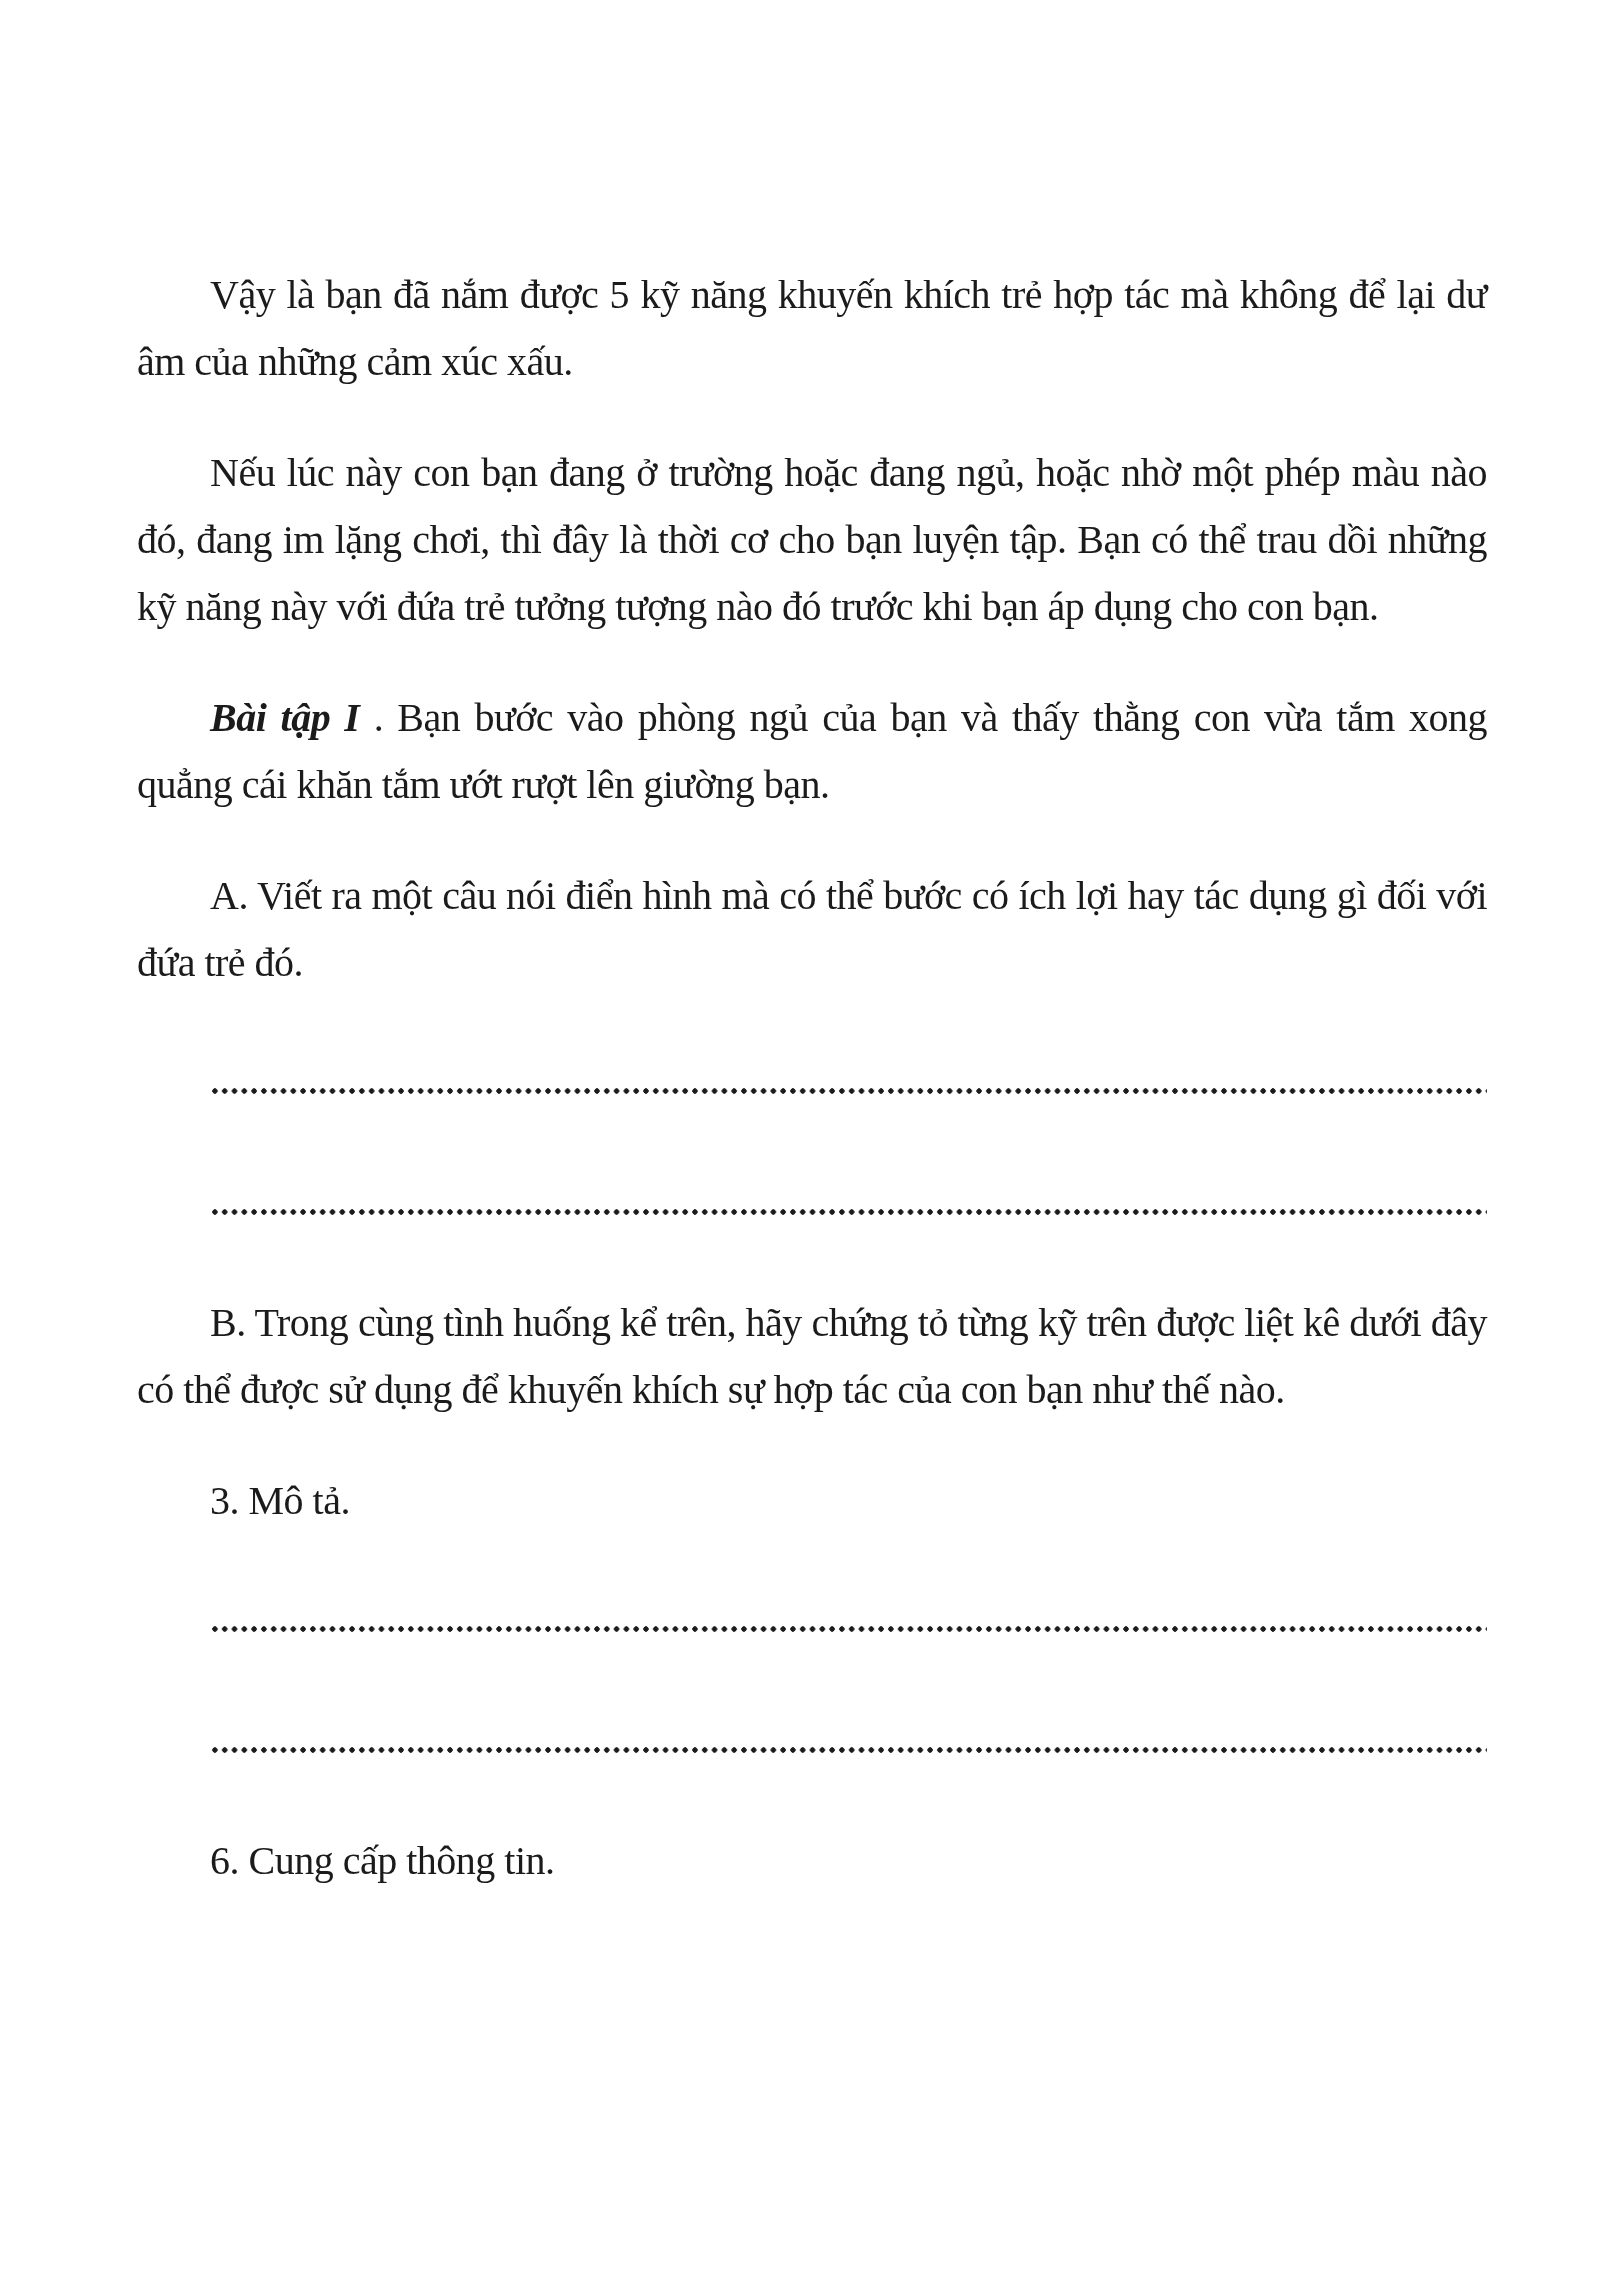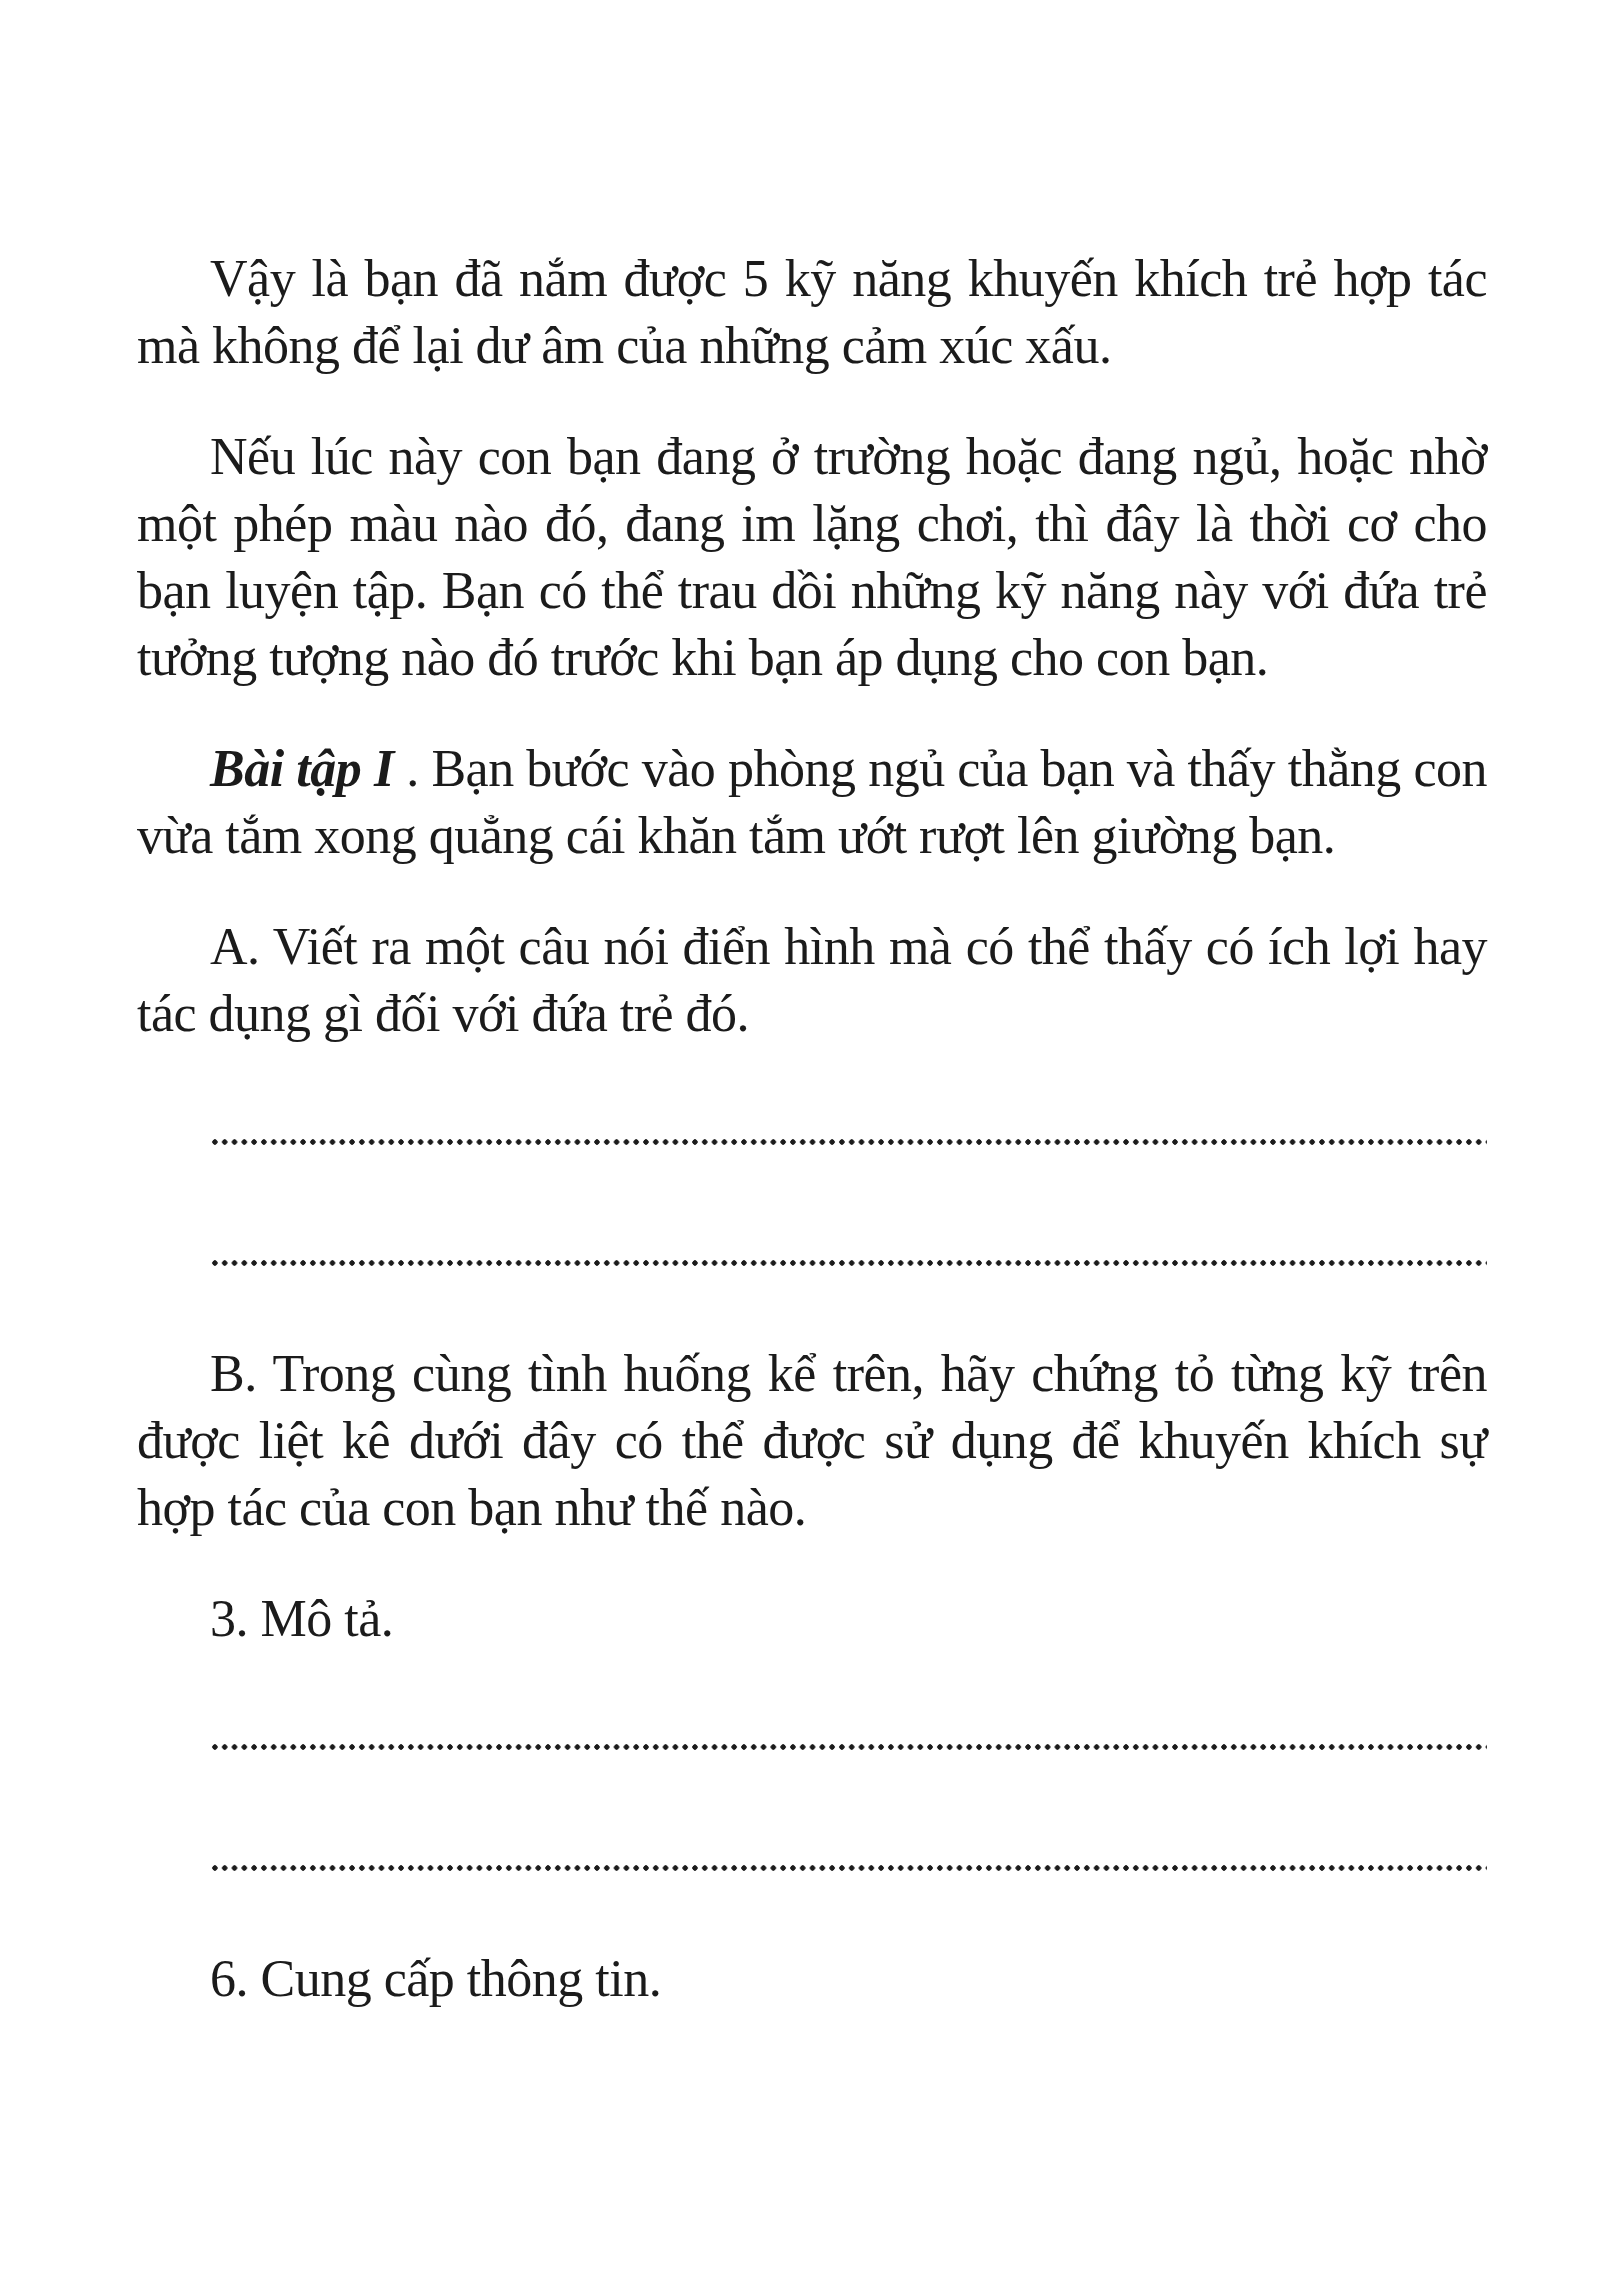--- a/index.html
+++ b/index.html
@@ -14,26 +14,26 @@
     width: 1621px;
     height: 2293px;
     box-sizing: border-box;
     background: #ffffff;
     padding: 245px 134px 0 137px;
     overflow: hidden;
     font-family: "Liberation Serif", "DejaVu Serif", serif;
     color: #1b1b1b;
   }
   .para {
-    font-size: 52px;
+    font-size: 40px;
     line-height: 67px;
     letter-spacing: -0.5px;
     text-align: justify;
     text-indent: 73px;
-    margin: 0 0 44px 0;
+    margin: 16px 0 44px 0;
   }
   .ex-label {
     font-weight: bold;
     font-style: italic;
     font-family: Liberation Serif, serif;
   }
   .dotline {
     height: 67px;
     margin: 54px 0 51px 73px;
     background-image: radial-gradient(circle, #1b1b1b 2.4px, rgba(0,0,0,0) 2.9px);
@@ -46,21 +46,21 @@
 <body>
 
 <div class="page">
 
   <p class="para">Vậy là bạn đã nắm được 5 kỹ năng khuyến khích trẻ hợp tác mà không để lại dư âm của những cảm xúc xấu.</p>
 
   <p class="para">Nếu lúc này con bạn đang ở trường hoặc đang ngủ, hoặc nhờ một phép màu nào đó, đang im lặng chơi, thì đây là thời cơ cho bạn luyện tập. Bạn có thể trau dồi những kỹ năng này với đứa trẻ tưởng tượng nào đó trước khi bạn áp dụng cho con bạn.</p>
 
   <p class="para"><span class="ex-label">Bài tập I</span><span> . Bạn bước vào phòng ngủ của bạn và thấy thằng con vừa tắm xong quẳng cái khăn tắm ướt rượt lên giường bạn.</span></p>
 
-  <p class="para">A. Viết ra một câu nói điển hình mà có thể thấy có ích lợi hay tác dụng gì đối với đứa trẻ đó.</p>
+  <p class="para">A. Viết ra một câu nói điển hình mà có thể bước có ích lợi hay tác dụng gì đối với đứa trẻ đó.</p>
 
   <div class="dotline"></div>
   <div class="dotline"></div>
 
   <p class="para">B. Trong cùng tình huống kể trên, hãy chứng tỏ từng kỹ trên được liệt kê dưới đây có thể được sử dụng để khuyến khích sự hợp tác của con bạn như thế nào.</p>
 
   <p class="para">3. Mô tả.</p>
 
 
   <div class="dotline"></div>

